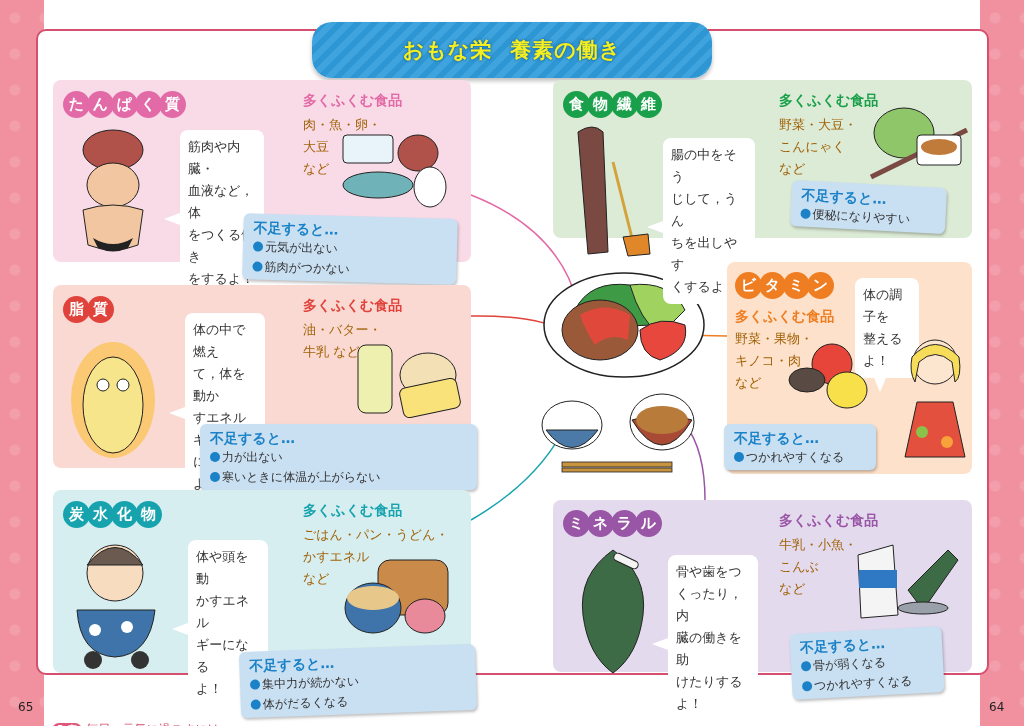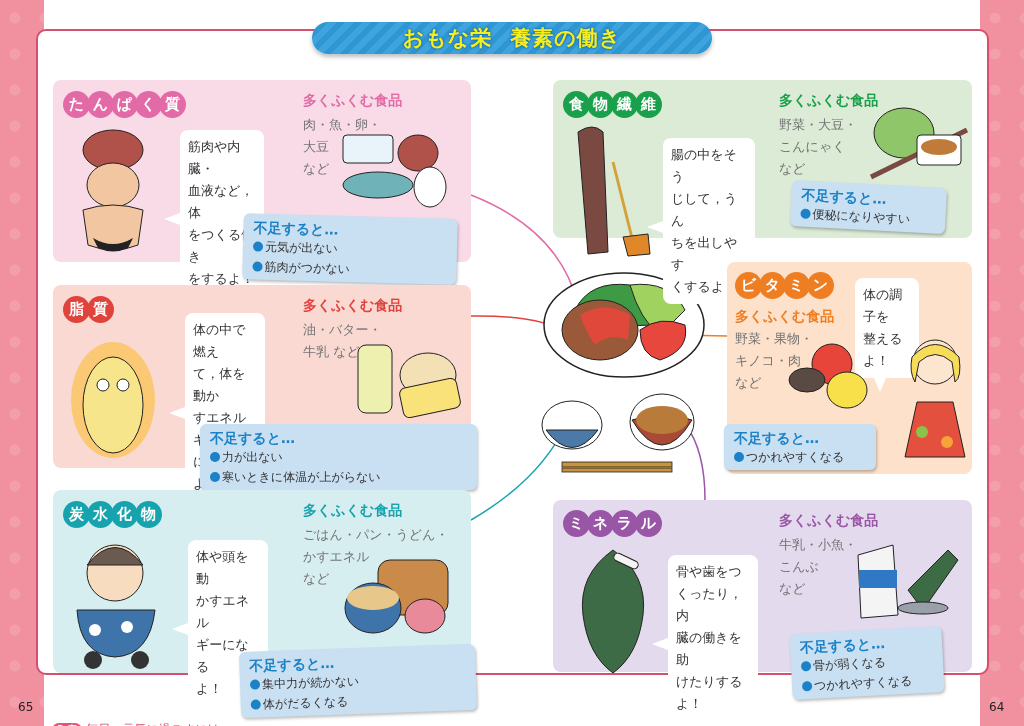--- a/index.html
+++ b/index.html
@@ -16,21 +16,21 @@
       radial-gradient(circle at 50% 50%, rgba(255,255,255,0.12) 5px, transparent 6px);
     background-size: 30px 36px;
   }
   .edge-left { left: 0; }
   .edge-right { right: 0; }
   .frame {
     position: absolute; left: 36px; top: 29px; width: 953px; height: 646px;
     background: #fff; border: 2px solid #d4506e; border-radius: 10px;
   }
   .title-bar {
-    position: absolute; left: 312px; top: 22px; width: 400px; height: 32px;
+    position: absolute; left: 312px; top: 22px; width: 400px; height: 56px;
     border-radius: 20px;
     background: repeating-linear-gradient(135deg, #3fa3dd 0 6px, #2f96d4 6px 12px);
     box-shadow: 0 3px 4px rgba(0,0,0,0.25);
     display: flex; align-items: center; justify-content: center;
     color: #f6ef1f; font-weight: bold; font-size: 21px; letter-spacing: 1px;
     text-shadow: 0 0 3px #1a6aa3, 0 0 2px #1a6aa3;
   }
   .title-bar .gap { display:inline-block; width: 18px; }
 
   .card { position: absolute; border-radius: 8px; }
@@ -48,21 +48,21 @@
     color: #fff; font-weight: bold; font-size: 15px;
   }
   .pink .pill { background: #e26aa6; }
   .red .pill { background: #e0433b; }
   .teal .pill { background: #16a3ae; }
   .green .pill { background: #1aa04a; }
   .orange .pill { background: #ef7e22; }
   .purple .pill { background: #9a56a6; }
 
   .food-head { position: absolute; font-weight: bold; font-size: 14px; }
-  .food-list { position: absolute; font-size: 13px; line-height: 22px; color: #737373; white-space: pre-line; }
+  .food-list { position: absolute; font-size: 13px; line-height: 22px; color: #a16207; white-space: pre-line; }
   .c-pink { color: #e26aa6; }
   .c-red { color: #e0433b; }
   .c-teal { color: #16a3ae; }
   .c-green { color: #1aa04a; }
   .c-orange { color: #ef7e22; }
   .c-purple { color: #9a56a6; }
 
   .speech {
     position: absolute; background: #fff; border-radius: 8px;
     font-size: 13px; line-height: 22px; padding: 6px 8px; white-space: pre-line; color: #333;

